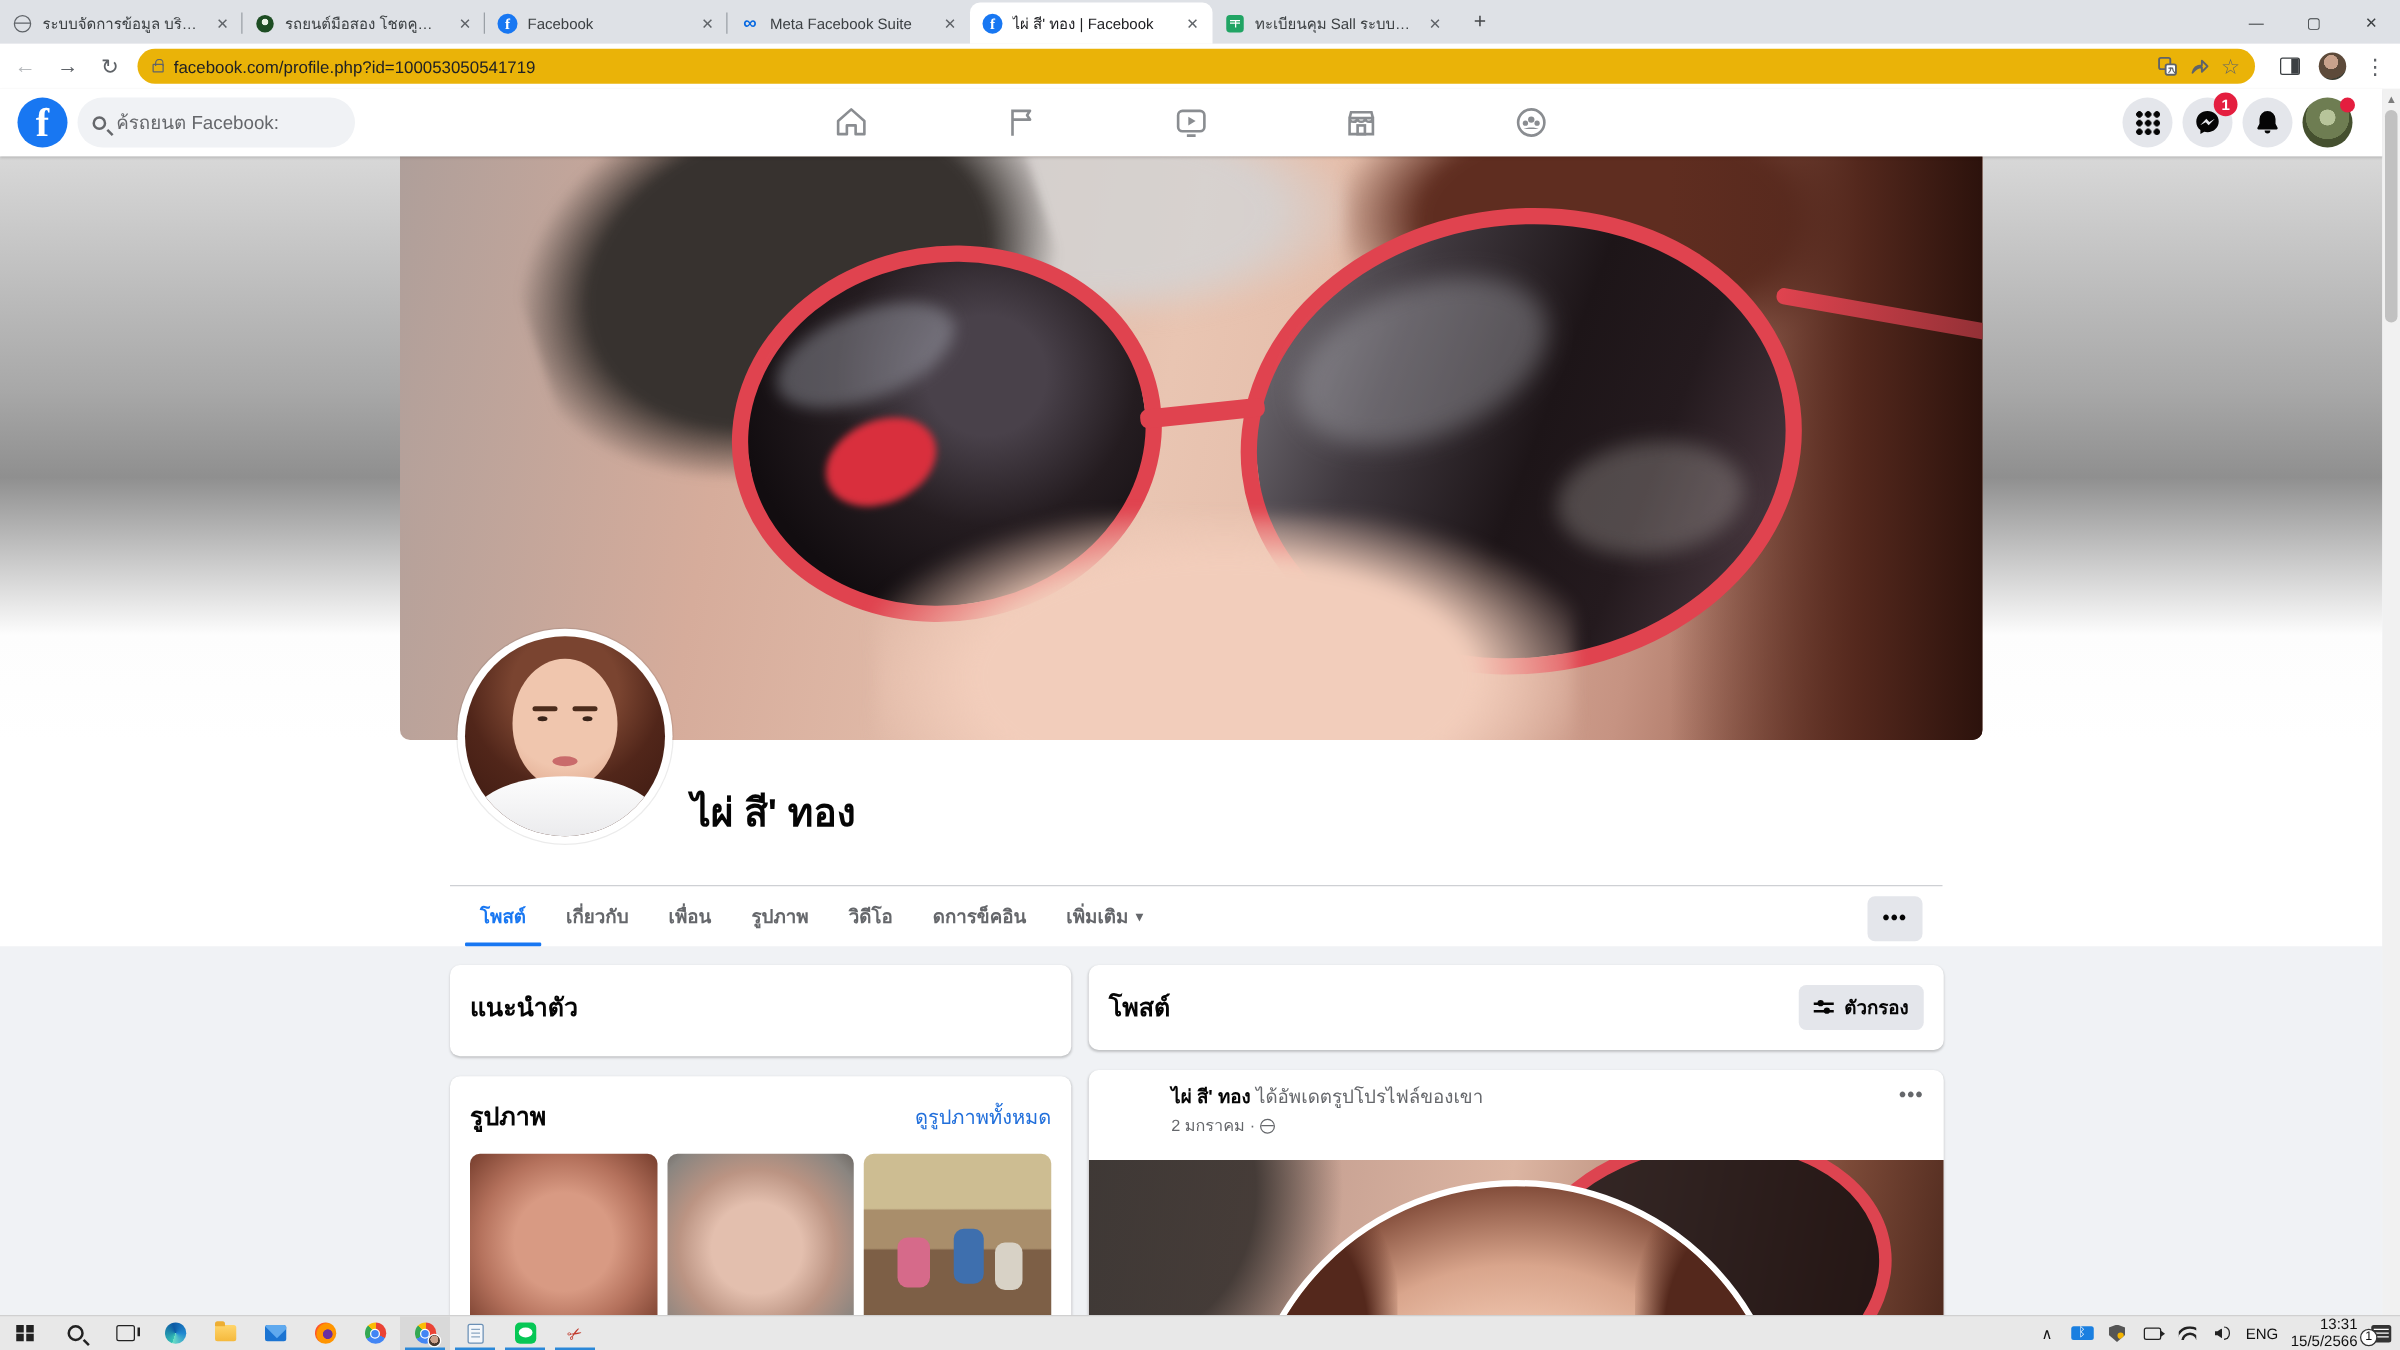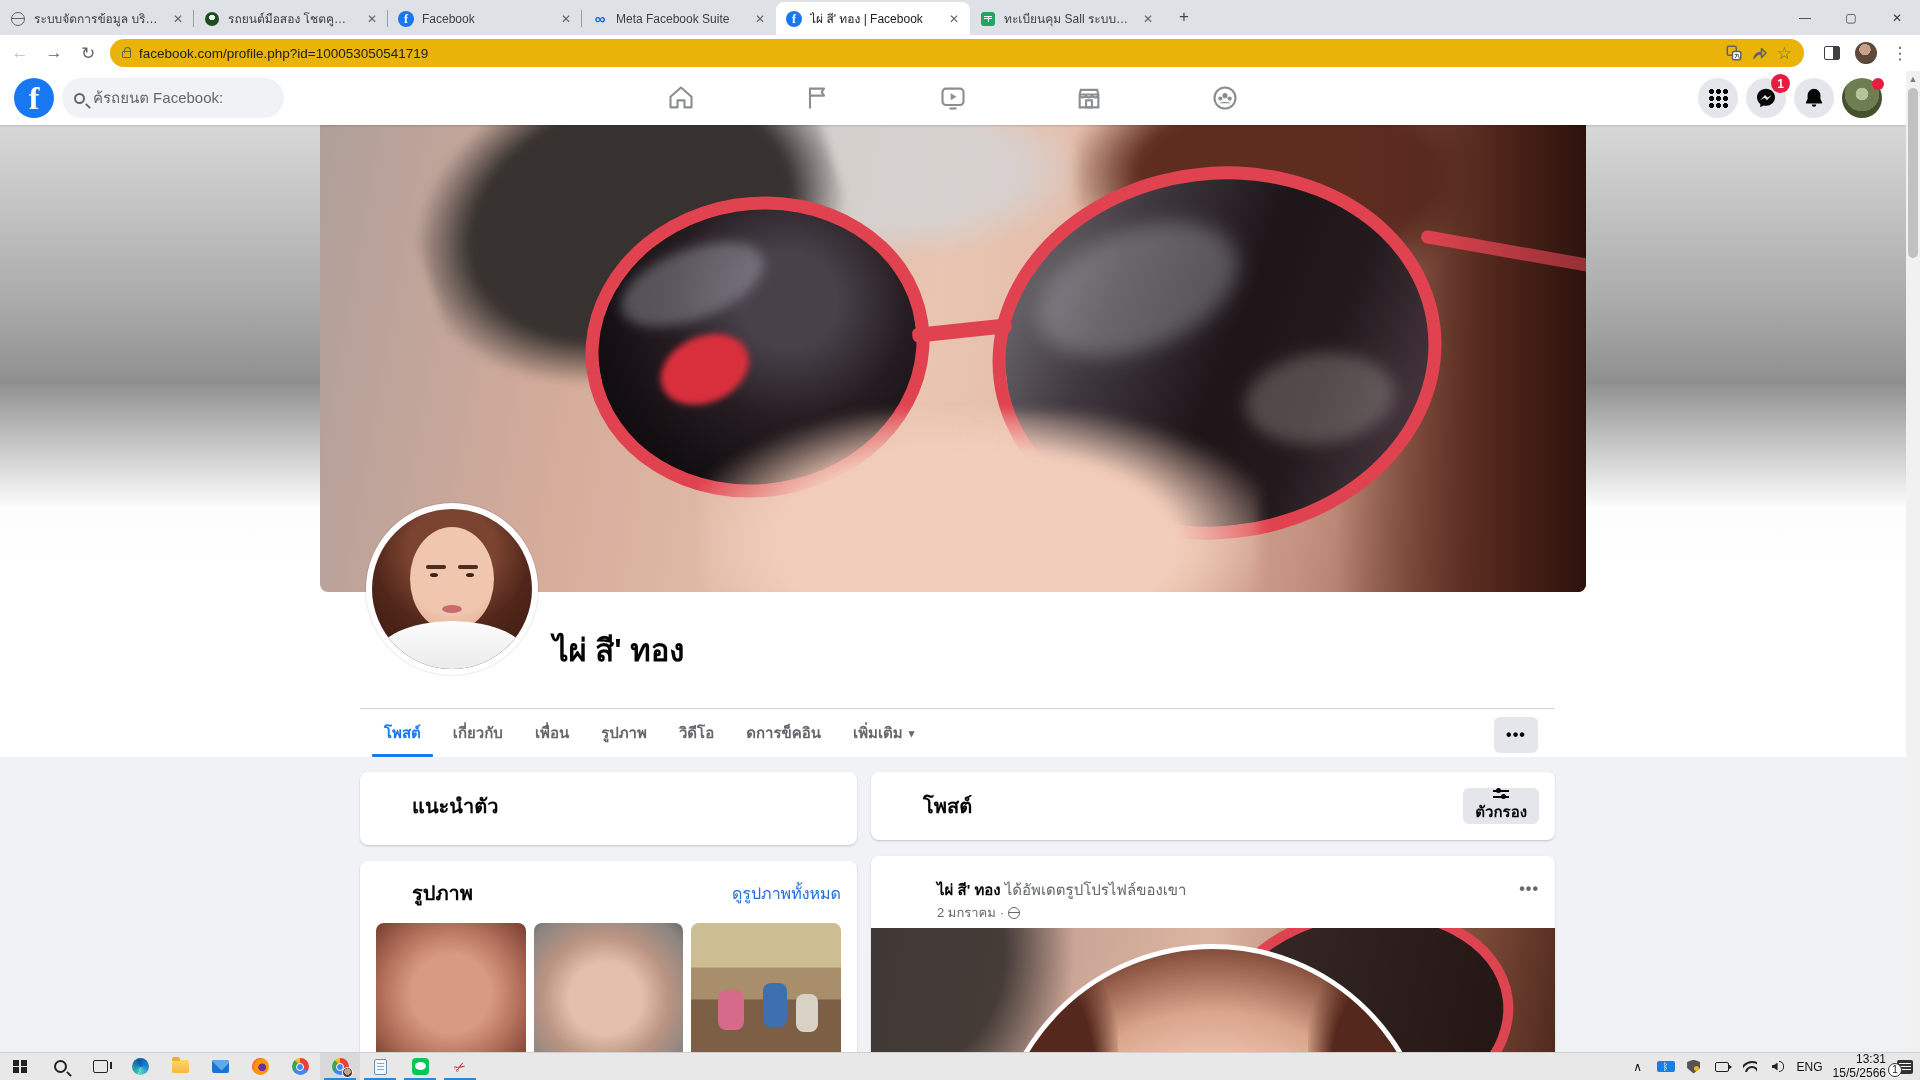--- a/index.html
+++ b/index.html
@@ -95,41 +95,41 @@
   #profile-tabs { position:absolute; top:584px; left:368px; display:flex; height:48px; }
   .ptab { padding:0 16px; display:flex; align-items:center; font-size:15px; font-weight:bold; color:#65676b; position:relative; }
   .ptab.active { color:#1877f2; }
   .ptab.active::after { content:""; position:absolute; left:4px; right:4px; bottom:0; height:3px; background:#1877f2; border-radius:1px; }
   .ptab .caret { margin-left:6px; font-size:11px; }
   #tab-more { position:absolute; top:592px; right:368px; width:44px; height:36px; background:#e4e6eb; border-radius:6px; color:#050505; display:flex; align-items:center; justify-content:center; font-weight:bold; letter-spacing:1px; }
 
   
   .card { position:absolute; background:#fff; border-radius:8px; box-shadow:0 1px 2px rgba(0,0,0,.2); }
   #card-intro { top:647px; left:360px; width:497px; height:73px; padding:18px 16px; }
-  .card-title { font-size:20px; font-weight:bold; color:#050505;margin-left:36px; }
+  .card-title { font-size:20px; font-weight:bold; color:#050505; }
   #card-photos { top:736px; left:360px; width:497px; height:400px; padding:16px; }
   #photos-head { display:flex; justify-content:space-between; align-items:center; }
   #see-all { color:#216fdb; font-size:16px; }
   #photo-grid { display:grid; grid-template-columns:repeat(3,1fr); gap:8px; margin-top:14px; }
   .photo { height:168px; border-radius:8px; }
   .photo-1 { background:radial-gradient(circle at 50% 42%, #d89a83 0 32%, #b4715c 55%, #7e4433 80%, #5a2c20 100%); }
   .photo-2 { background:radial-gradient(circle at 48% 45%, #e3bfae 0 30%, #bb9483 52%, #8a8580 78%, #55504c 100%); }
   .photo-3 { background:linear-gradient(#cdbd92 0 26%, #a98e6b 27% 45%, #7d5f46 46% 75%, #5e452f 100%); position:relative; overflow:hidden; }
   .photo-3 .fig1 { position:absolute; left:18%; top:40%; width:26px; height:40px; border-radius:8px; background:#d66a8a; }
   .photo-3 .fig2 { position:absolute; left:48%; top:36%; width:24px; height:44px; border-radius:8px; background:#3e6fae; }
   .photo-3 .fig3 { position:absolute; left:70%; top:42%; width:22px; height:38px; border-radius:8px; background:#d8d2c6; }
 
   #card-posts-head { top:647px; left:871px; width:684px; height:68px; padding:16px; display:flex; justify-content:space-between; align-items:center; }
-  #filter-btn { height:36px; background:#e4e6eb; border-radius:6px; display:flex; align-items:center; gap:8px; padding:0 12px; font-size:15px; font-weight:bold; color:#050505;flex-direction:column; }
+  #filter-btn { height:36px; background:#e4e6eb; border-radius:6px; display:flex; align-items:center; gap:8px; padding:0 12px; font-size:15px; font-weight:bold; color:#050505; }
   .filter-ic { width:16px; height:12px; position:relative; }
   .filter-ic::before { content:""; position:absolute; top:2px; left:0; right:0; height:2px; background:#050505; box-shadow:0 6px 0 #050505; }
   .filter-ic::after { content:""; position:absolute; top:0; left:3px; width:5px; height:5px; border-radius:50%; background:#050505; box-shadow:5px 6px 0 #050505; }
 
   #card-post { top:731px; left:871px; width:684px; height:400px; overflow:hidden; }
-  #post-head { display:flex; padding:24px 16px 10px; gap:10px; align-items:flex-start; }
+  #post-head { display:flex; padding:12px 16px 10px; gap:10px; align-items:flex-start; }
   #post-avatar { width:40px; height:40px; border-radius:50%; flex:0 0 40px; background:radial-gradient(circle at 50% 30%, #6e3c2a 0 34%, #4822166 0), radial-gradient(circle at 50% 46%, #eec5ae 0 36%, #53281c 60%, #3a170f 100%); }
   #post-title { font-size:15px; color:#65676b; line-height:1.35; }
   #post-title b { color:#050505; }
   #post-meta { font-size:13px; color:#65676b; margin-top:2px; display:flex; align-items:center; gap:4px; }
   .globe-mini { width:12px; height:12px; border:1.3px solid #65676b; border-radius:50%; position:relative; display:inline-block; }
   .globe-mini::before { content:""; position:absolute; top:4px; left:0; right:0; height:1.2px; background:#65676b; }
   #post-menu { margin-left:auto; color:#65676b; font-weight:bold; letter-spacing:1px; }
   #post-photo { position:absolute; top:72px; left:0; right:0; height:328px; overflow:hidden;
      background:linear-gradient(100deg,#9a8b85 0%, #c9a394 26%, #dcb5a2 46%, #b98d7b 62%, #7c4a38 82%, #401f15 100%); }
   .postbg-dark { position:absolute; left:0; top:0; width:30%; height:70%; background:radial-gradient(ellipse at 20% 10%, rgba(40,36,34,.8) 0 40%, transparent 70%); }

